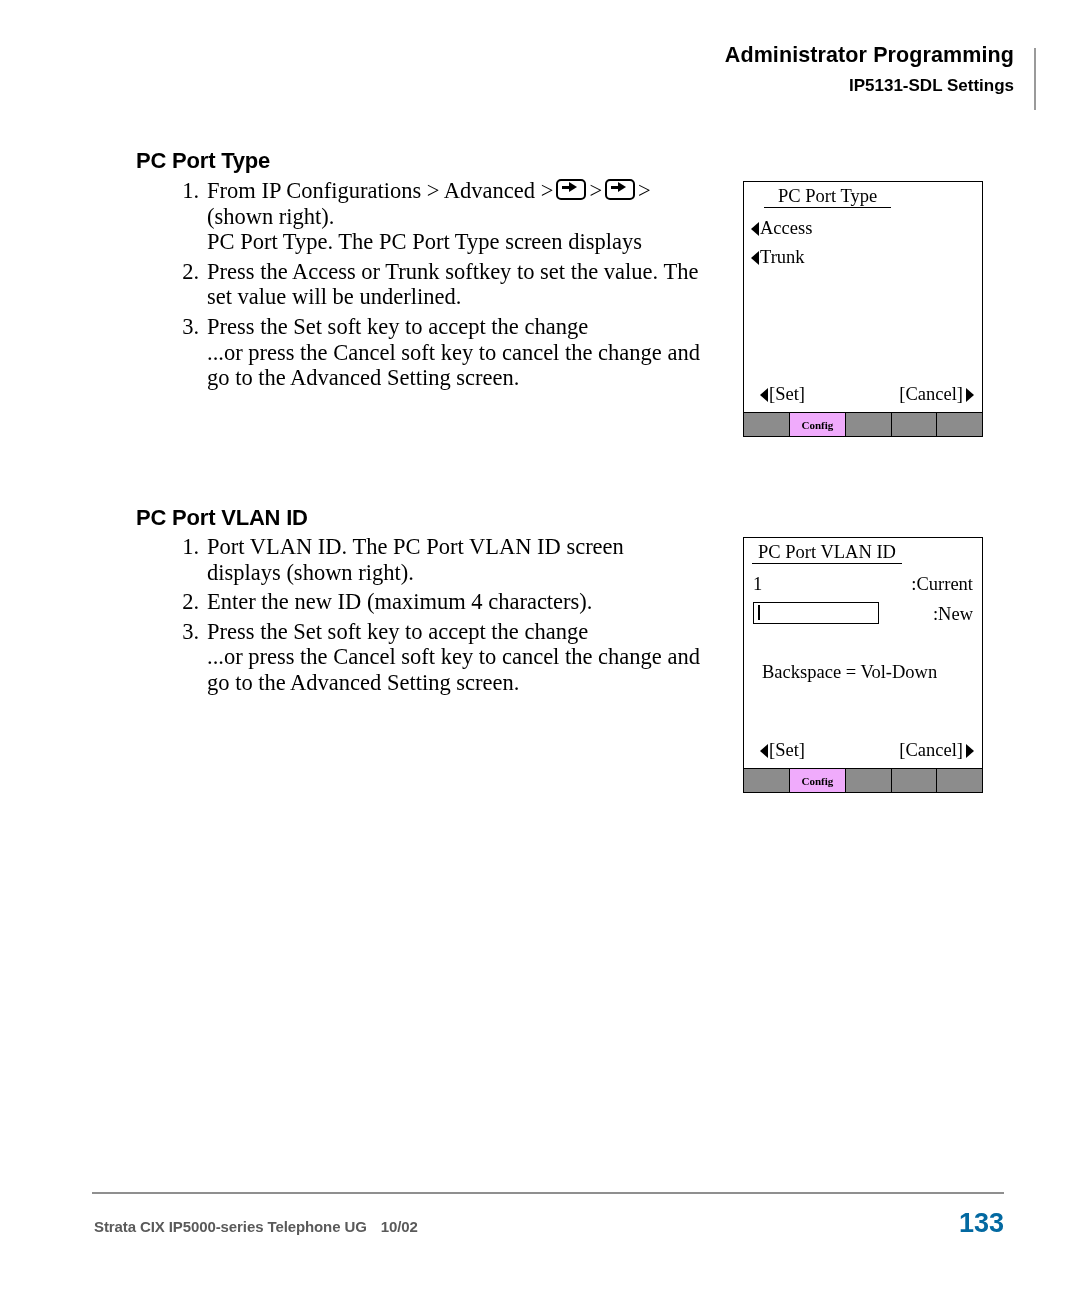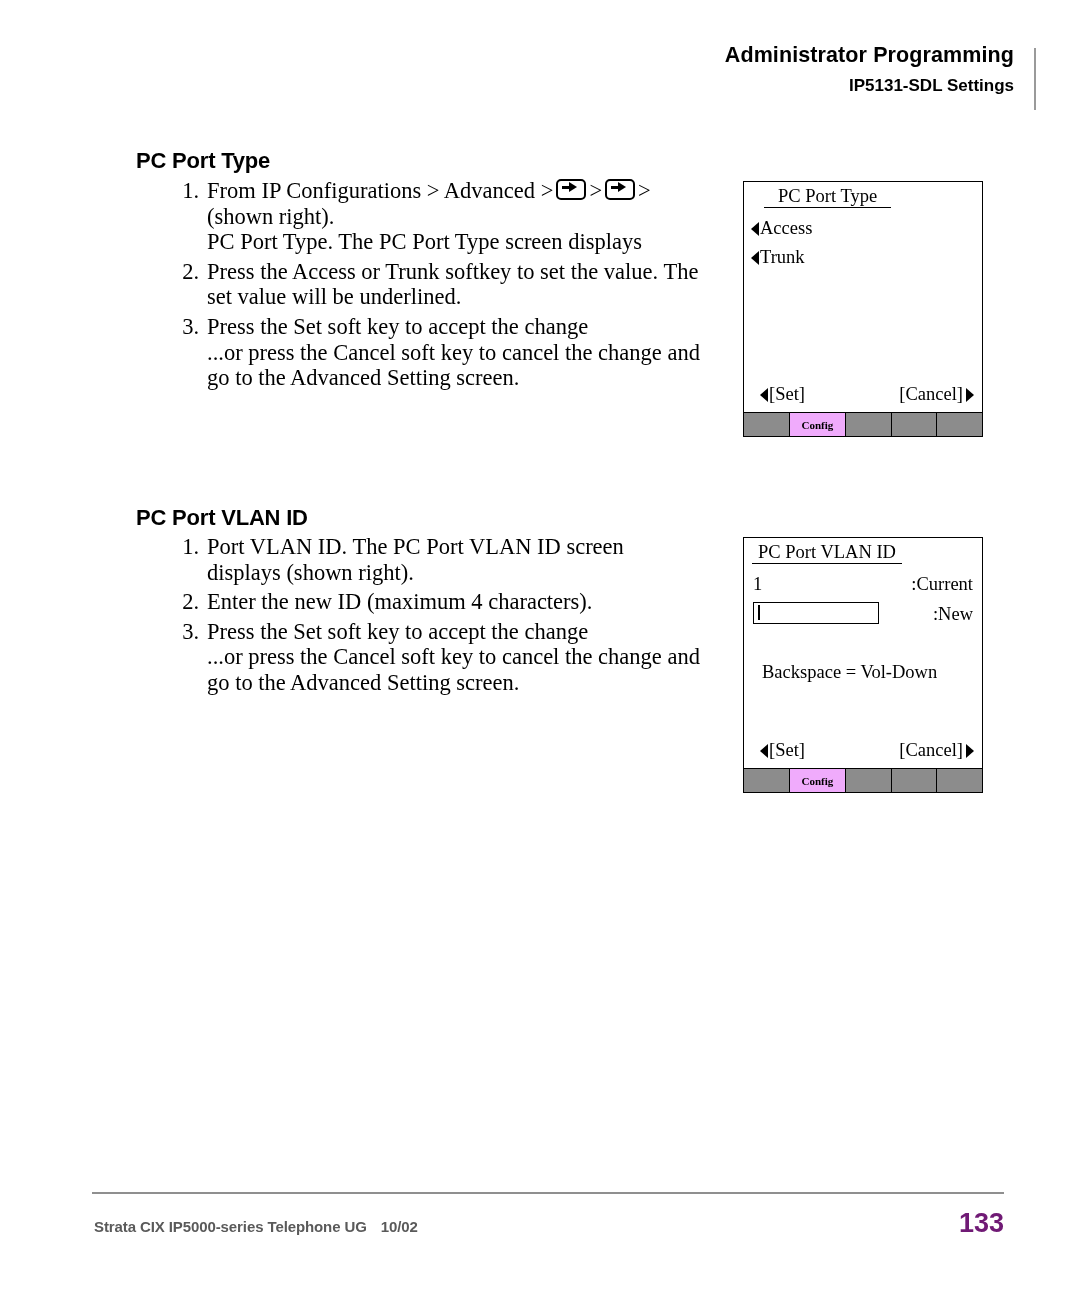--- a/index.html
+++ b/index.html
@@ -272,21 +272,21 @@
     letter-spacing: -0.1px;
   }
   .footer-left .fdate { margin-left: 14px; }
   .page-number {
     position: absolute;
     right: 76px;
     top: 1208px;
     font-family: "Liberation Sans", "DejaVu Sans", sans-serif;
     font-weight: bold;
     font-size: 27px;
-    color: #701a75;
+    color: #0369a1;
   }
 </style>
 </head>
 <body>
 
 <div class="page-header">
   <div class="header-title">Administrator Programming</div>
   <div class="header-sub">IP5131-SDL Settings</div>
 </div>
 

